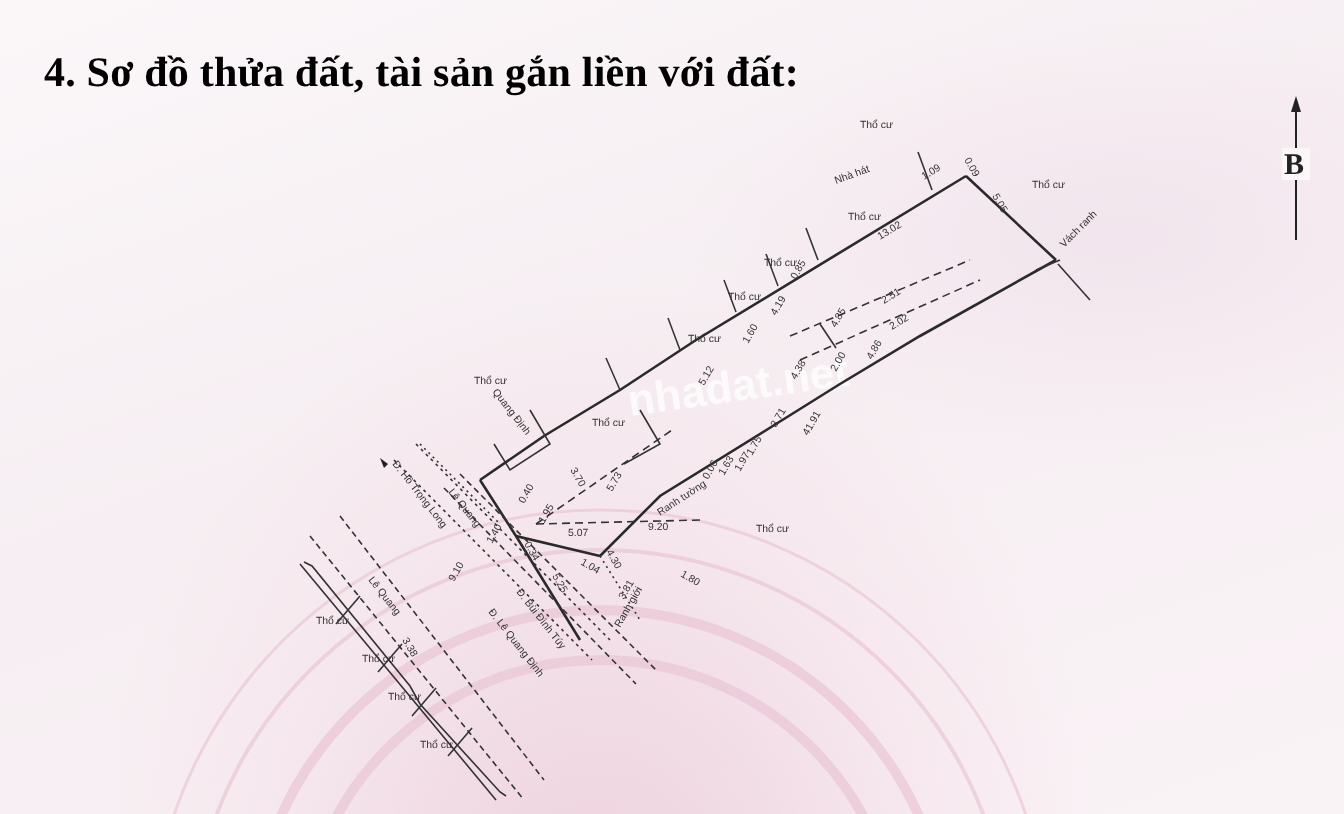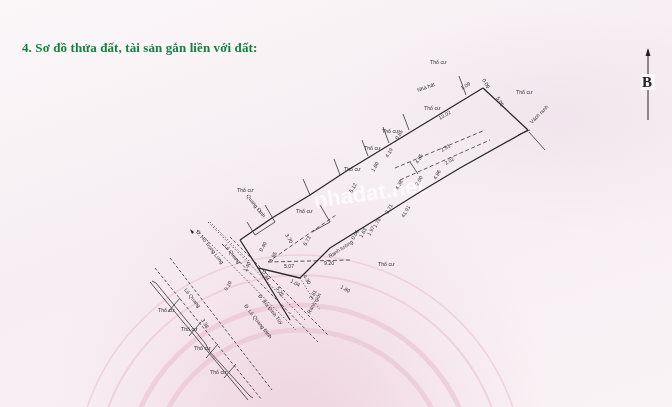--- a/index.html
+++ b/index.html
@@ -10,23 +10,23 @@
     position: relative;
   }
   .bg {
     position: absolute; inset: 0;
     background:
       radial-gradient(ellipse at 300px 470px, rgba(228,180,200,0.55) 0px, rgba(228,180,200,0.35) 90px, rgba(240,205,220,0.25) 170px, rgba(250,240,245,0) 260px),
       radial-gradient(ellipse at 560px 120px, rgba(238,220,232,0.5), rgba(255,255,255,0) 220px),
       linear-gradient(160deg, #fbf7f9 0%, #f6eef2 45%, #faf3f6 100%);
   }
   .title {
-    position: absolute; left: 22px; top: 40px;
+    position: absolute; left: 22px; top: 24px;
     font-family: "Liberation Serif", serif;
-    font-weight: bold; font-size: 13px; color: #15803d;
+    font-weight: bold; font-size: 21px; color: #000000;
     letter-spacing: 0.1px;
   }
   svg.diagram { position: absolute; left: 0; top: 0; }
   .lbl { font-family: "Liberation Sans", sans-serif; font-size: 5.2px; fill: #333; }
   .lbl-road { font-family: "Liberation Sans", sans-serif; font-size: 5.2px; fill: #333; }
   .north-b { font-family: "Liberation Serif", serif; font-weight: bold; font-size: 15px; fill: #222; }
   .wm { font-family: "Liberation Sans", sans-serif; font-weight: bold; font-size: 22px; fill: #ffffff; opacity: 0.75; }
 </style>
 </head>
 <body>

